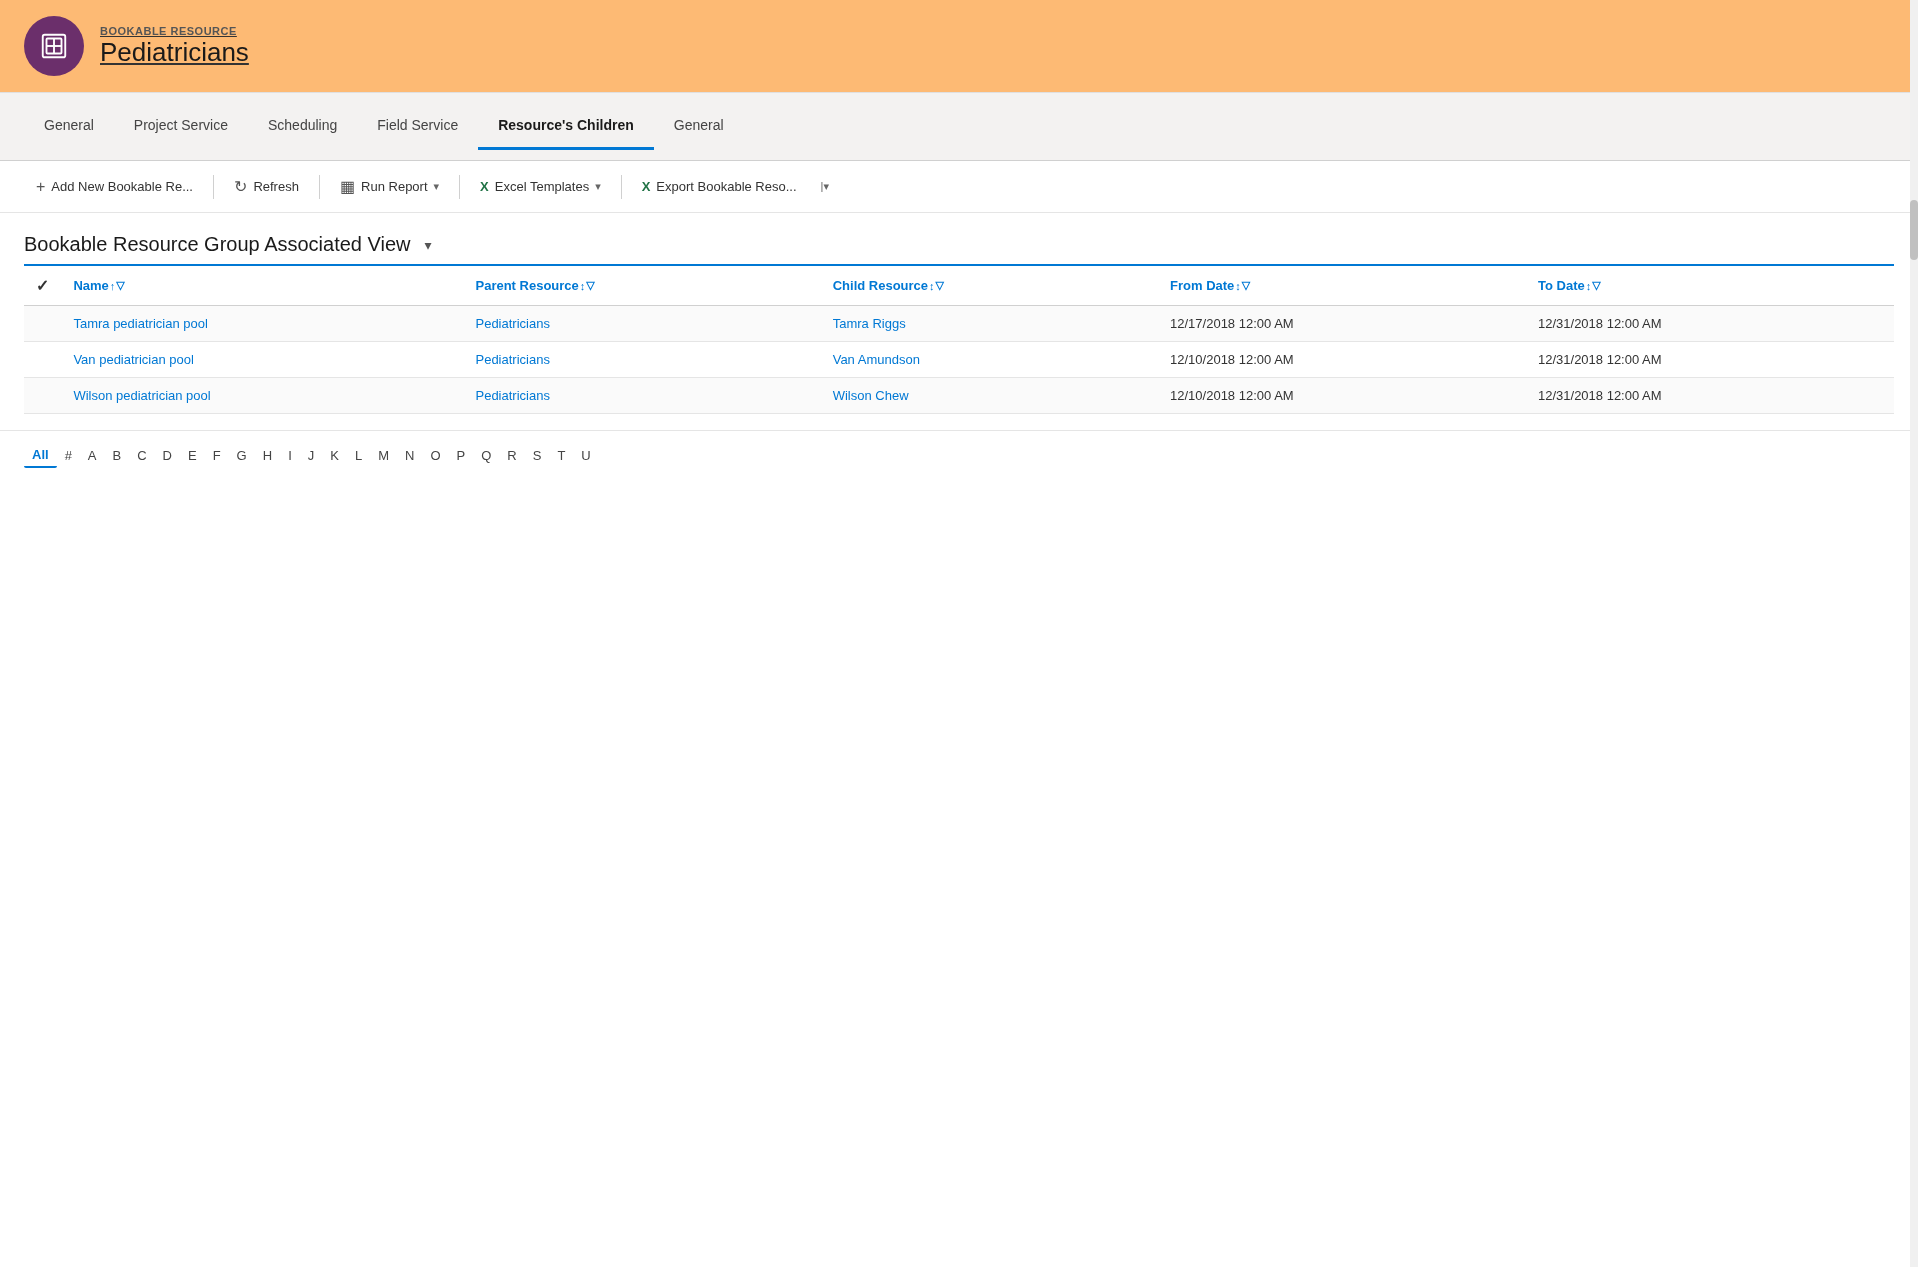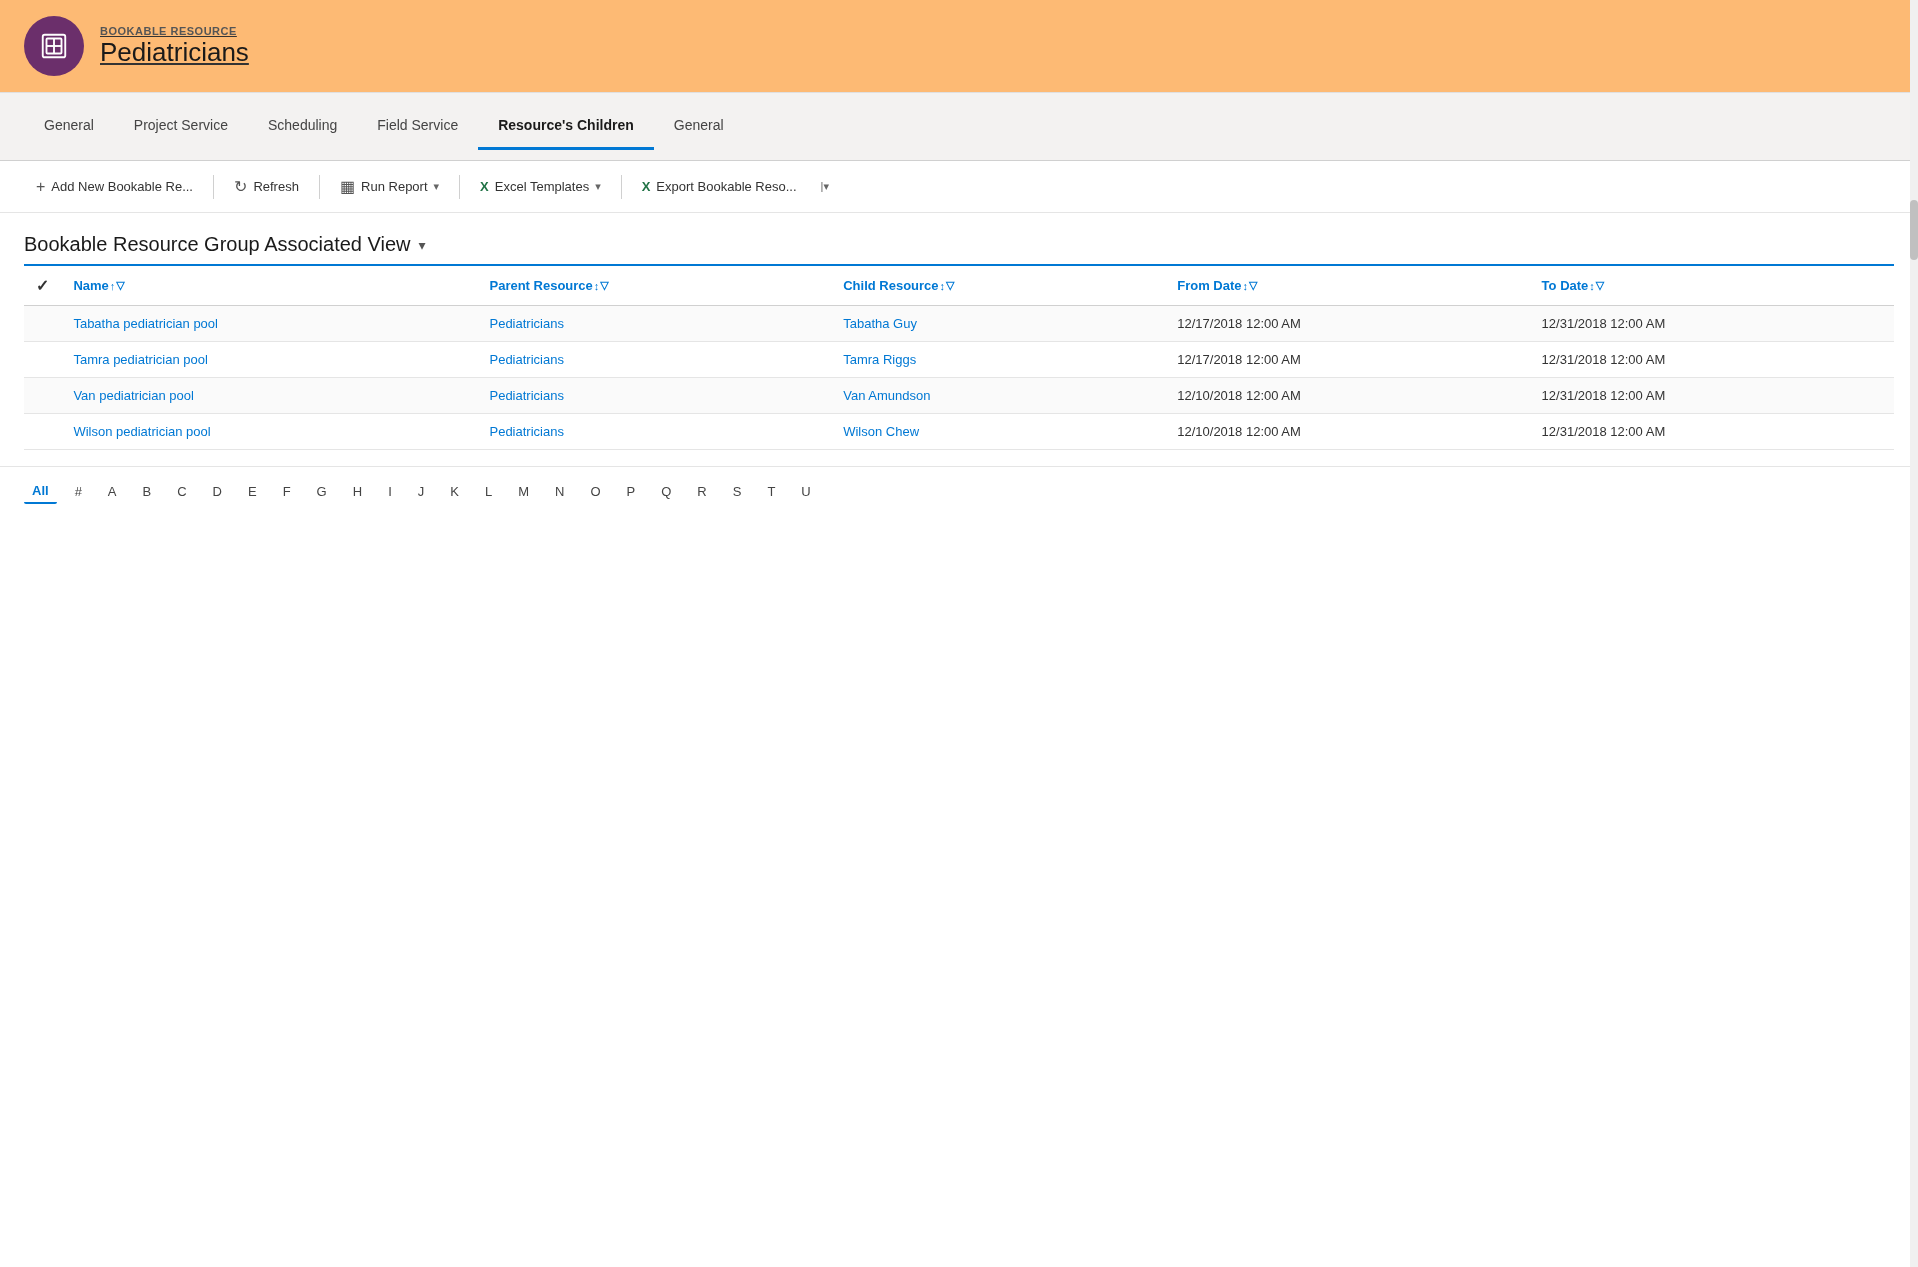--- a/index.html
+++ b/index.html
@@ -72,21 +72,21 @@
     .toolbar-divider {
       width: 1px; height: 24px;
       background: #d0d0d0;
       margin: 0 4px;
     }
     .dropdown-arrow { font-size: 11px; color: #666; }
 
     
     .view-title-area {
       padding: 20px 24px 8px 24px;
-      display: flex; align-items: center; gap: 8px;
+      display: flex; align-items: center; gap: 14px;
     }
     .view-title {
       font-size: 20px; font-weight: 400; color: #1a1a1a;
     }
     .view-title-chevron { font-size: 14px; color: #555; cursor: pointer; }
 
     
     .table-container {
       padding: 0 24px 16px 24px;
     }
@@ -120,21 +120,21 @@
     .cell-plain { color: #333; }
     .check-col { width: 36px; }
     .check-mark { font-size: 16px; color: #333; }
 
     
     .data-table tbody tr:nth-child(odd) td { background: #fafafa; }
     .data-table tbody tr:nth-child(even) td { background: #fff; }
 
     
     .alpha-bar {
-      display: flex; align-items: center; gap: 10px;
+      display: flex; align-items: center; gap: 0;
       padding: 12px 24px;
       border-top: 1px solid #e5e5e5;
       flex-wrap: wrap;
     }
     .alpha-item {
       padding: 4px 8px;
       font-size: 13px;
       color: #444;
       cursor: pointer;
       border-radius: 2px;
@@ -259,28 +259,20 @@
         <th>
           <div class="col-header">
             <span>To Date</span>
             <span class="sort-icon">↕</span>
             <span class="filter-icon">▽</span>
           </div>
         </th>
       </tr>
     </thead>
     <tbody id="table-body">
-    <tr>
-    <td></td>
-    <td><span class="cell-link">Tabatha pediatrician pool</span></td>
-    <td><span class="cell-link">Pediatricians</span></td>
-    <td><span class="cell-link">Tabatha Guy</span></td>
-    <td><span class="cell-plain">12/17/2018 12:00 AM</span></td>
-    <td><span class="cell-plain">12/31/2018 12:00 AM</span></td>
-  </tr>
         <tr>
     <td></td>
     <td><span class="cell-link">Tamra pediatrician pool</span></td>
     <td><span class="cell-link">Pediatricians</span></td>
     <td><span class="cell-link">Tamra Riggs</span></td>
     <td><span class="cell-plain">12/17/2018 12:00 AM</span></td>
     <td><span class="cell-plain">12/31/2018 12:00 AM</span></td>
   </tr>
         <tr>
     <td></td>

